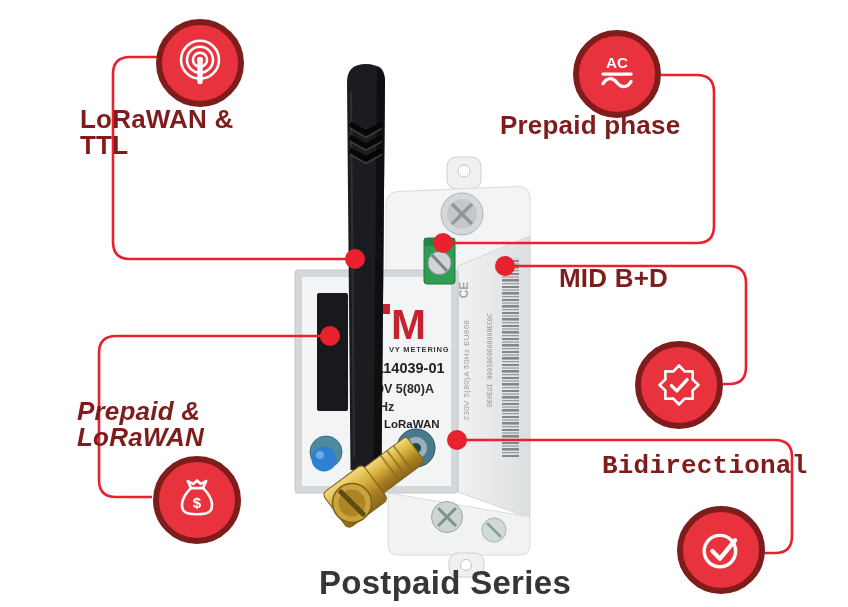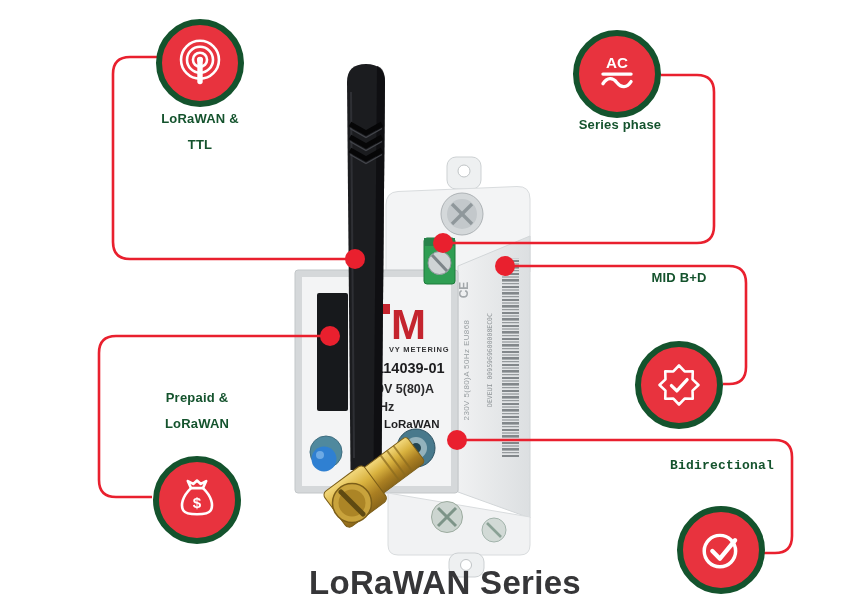--- a/index.html
+++ b/index.html
@@ -3,27 +3,27 @@
 <meta charset="utf-8">
 <style>
   html,body{margin:0;padding:0;background:#ffffff;}
   #stage{
     position:relative;width:848px;height:607px;background:#ffffff;overflow:hidden;
     font-family:"Liberation Sans",sans-serif;
   }
   #scene{position:absolute;left:0;top:0;}
   .bubble{
     position:absolute;width:76px;height:76px;border-radius:50%;
-    background:#e8333e;border:6px solid #14532d;
+    background:#e8333e;border:6px solid #7f1d1d;
     display:flex;align-items:center;justify-content:center;box-sizing:content-box;text-decoration:underline;
   }
   .bubble svg{width:52px;height:52px;display:block;}
   .lbl{
-    position:absolute;width:240px;text-align:center;
-    font-size:13px;font-weight:700;color:#14532d;line-height:26px;letter-spacing:.2px;
+    position:absolute;width:240px;text-align:left;
+    font-size:26px;font-weight:700;color:#7f1d1d;line-height:26px;letter-spacing:.2px;
   }
   .lbl span{display:block;}
   #main-title{
     position:absolute;left:245px;top:564px;width:400px;text-align:center;
     font-size:33px;font-weight:800;color:#363638;letter-spacing:.3px;
   }
 </style>
 </head>
 <body>
 
@@ -205,28 +205,28 @@
       <circle cx="23" cy="25" r="14.5" stroke="#fff" stroke-width="3.2"></circle>
       <path d="M16 25 L23 32 L37 15" stroke="#fff" stroke-width="4" stroke-linecap="round" stroke-linejoin="round"></path>
     </svg>
   </div>
 
   <div class="lbl" style="left:80px;top:106px;">
     <span>LoRaWAN &amp;</span>
     <span>TTL</span>
   </div>
   <div class="lbl" style="left:500px;top:112px;">
-    <span>Series phase</span>
+    <span>Prepaid phase</span>
   </div>
   <div class="lbl" style="left:559px;top:265px;">
     <span>MID B+D</span>
   </div>
-  <div class="lbl" style="left:77px;top:385px;">
+  <div class="lbl" style="left:77px;top:398px;font-style:italic;">
     <span>Prepaid &amp;</span>
     <span>LoRaWAN</span>
   </div>
   <div class="lbl" style="left:602px;top:453px;font-family:Liberation Mono, monospace;">
     <span>Bidirectional</span>
   </div>
 
-  <div id="main-title">LoRaWAN Series</div>
+  <div id="main-title">Postpaid Series</div>
 
 </div>
 
 </body></html>

